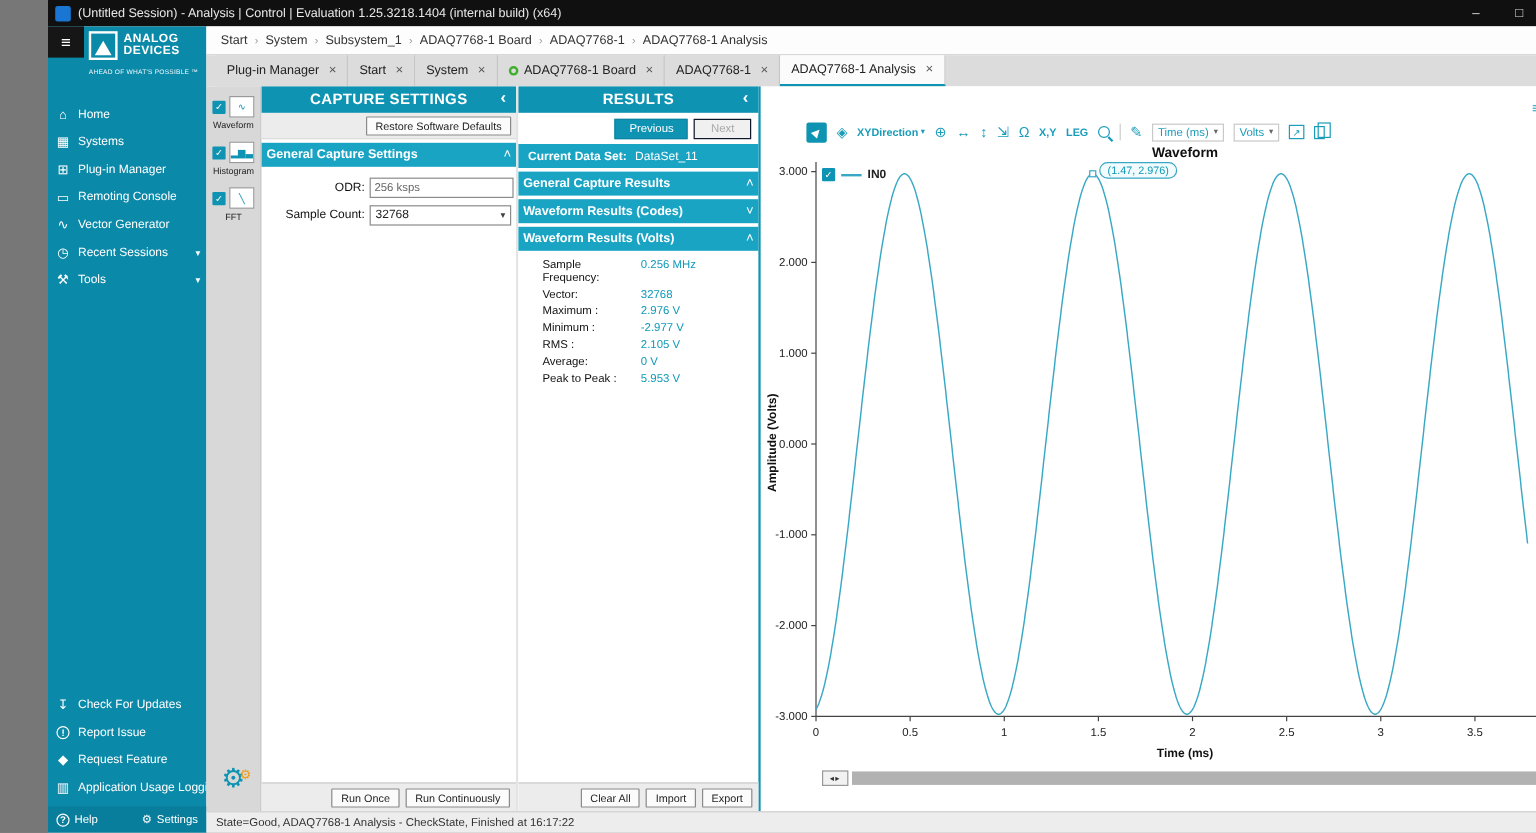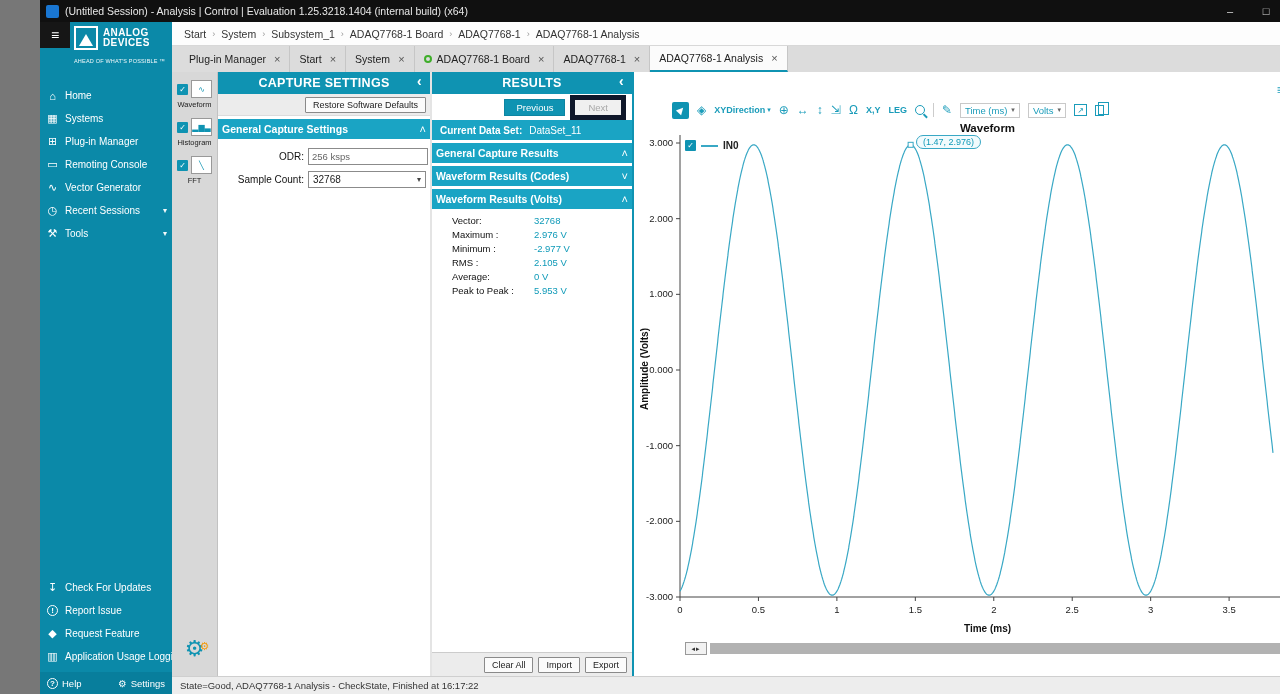--- a/index.html
+++ b/index.html
@@ -87,21 +87,21 @@
   .form-label{width:82px;text-align:right;font-size:10px;color:#111;margin-right:4px;flex:0 0 auto}
   .text-input{width:120px;height:17px;border:1px solid #8b8b8b;font-size:9.5px;color:#666;
               padding:0 3px;font-family:inherit}
   .select{width:120px;height:17px;border:1px solid #8b8b8b;font-size:10px;color:#222;display:flex;
           align-items:center;padding:0 0 0 4px;background:#fff;cursor:pointer}
   .select .caret{margin-left:auto;color:#444;font-size:8px;padding:0 4px}
   .panel-footer{margin-top:auto;height:24px;background:#ececec;border-top:1px solid #ccc;display:flex;
                 align-items:center;justify-content:flex-end;gap:5px;padding:0 5px;flex:0 0 auto}
   .prev-next{height:26px;display:flex;align-items:center;justify-content:flex-end;gap:5px;padding:0 6px;flex:0 0 auto}
   .btn-primary{background:#0f93b2;color:#fff;border:1px solid #0d85a2;font-size:9.5px;padding:2px 11px;cursor:pointer}
-  .btn-disabled{background:#f0f0f0;color:#a8a8a8;border:5px solid #0f172a;font-size:9.5px;padding:2px 13px;cursor:default}
+  .btn-disabled{background:#f0f0f0;color:#a8a8a8;border:1px solid #0f172a;font-size:9.5px;padding:2px 13px;cursor:default}
   .dataset-bar{height:20px;background:#1aa4c4;color:#fff;font-size:10px;display:flex;align-items:center;
                padding:0 8px;flex:0 0 auto}
   .dataset-bar .lbl{font-weight:bold;margin-right:7px}
   .kv{padding:6px 0 5px 20px;flex:0 0 auto}
   .kv-row{display:flex;font-size:9.5px;margin-bottom:3px}
   .kv-label{color:#111;flex:0 0 auto}
   .kv-label.w-sm{width:34px}
   .kv-label.w-lg{width:82px}
   .kv-value{color:#0f9ab8}
 
@@ -331,20 +331,24 @@
         <input class="text-input" type="text" value="256 ksps" style="">
       </div>
       <div class="form-row">
         <span class="form-label">Sample Count:</span>
         <div class="select">
           <span>32768</span>
           <span class="caret">▾</span>
         </div>
       </div>
     </div>
+    <div class="panel-footer">
+      <button class="btn">Run Once</button>
+      <button class="btn">Run Continuously</button>
+    </div>
   </div>
 
   <div class="panel results">
     <div class="panel-header">
       <span>RESULTS</span>
       <span class="panel-collapse">‹</span>
     </div>
     <div class="prev-next">
       <button class="btn-primary">Previous</button>
       <button class="btn-disabled">Next</button>
@@ -359,20 +363,24 @@
     </div>
     <div class="section">
       <span>Waveform Results (Codes)</span>
       <span class="caret">˅</span>
     </div>
     <div class="section">
       <span>Waveform Results (Volts)</span>
       <span class="caret">˄</span>
     </div>
     <div class="kv">
+      <div class="kv-row">
+        <span class="kv-label w-lg">Sample Frequency:</span>
+        <span class="kv-value">0.256 MHz</span>
+      </div>
       <div class="kv-row">
         <span class="kv-label w-lg">Vector:</span>
         <span class="kv-value">32768</span>
       </div>
       <div class="kv-row">
         <span class="kv-label w-lg">Maximum :</span>
         <span class="kv-value">2.976 V</span>
       </div>
       <div class="kv-row">
         <span class="kv-label w-lg">Minimum :</span>

